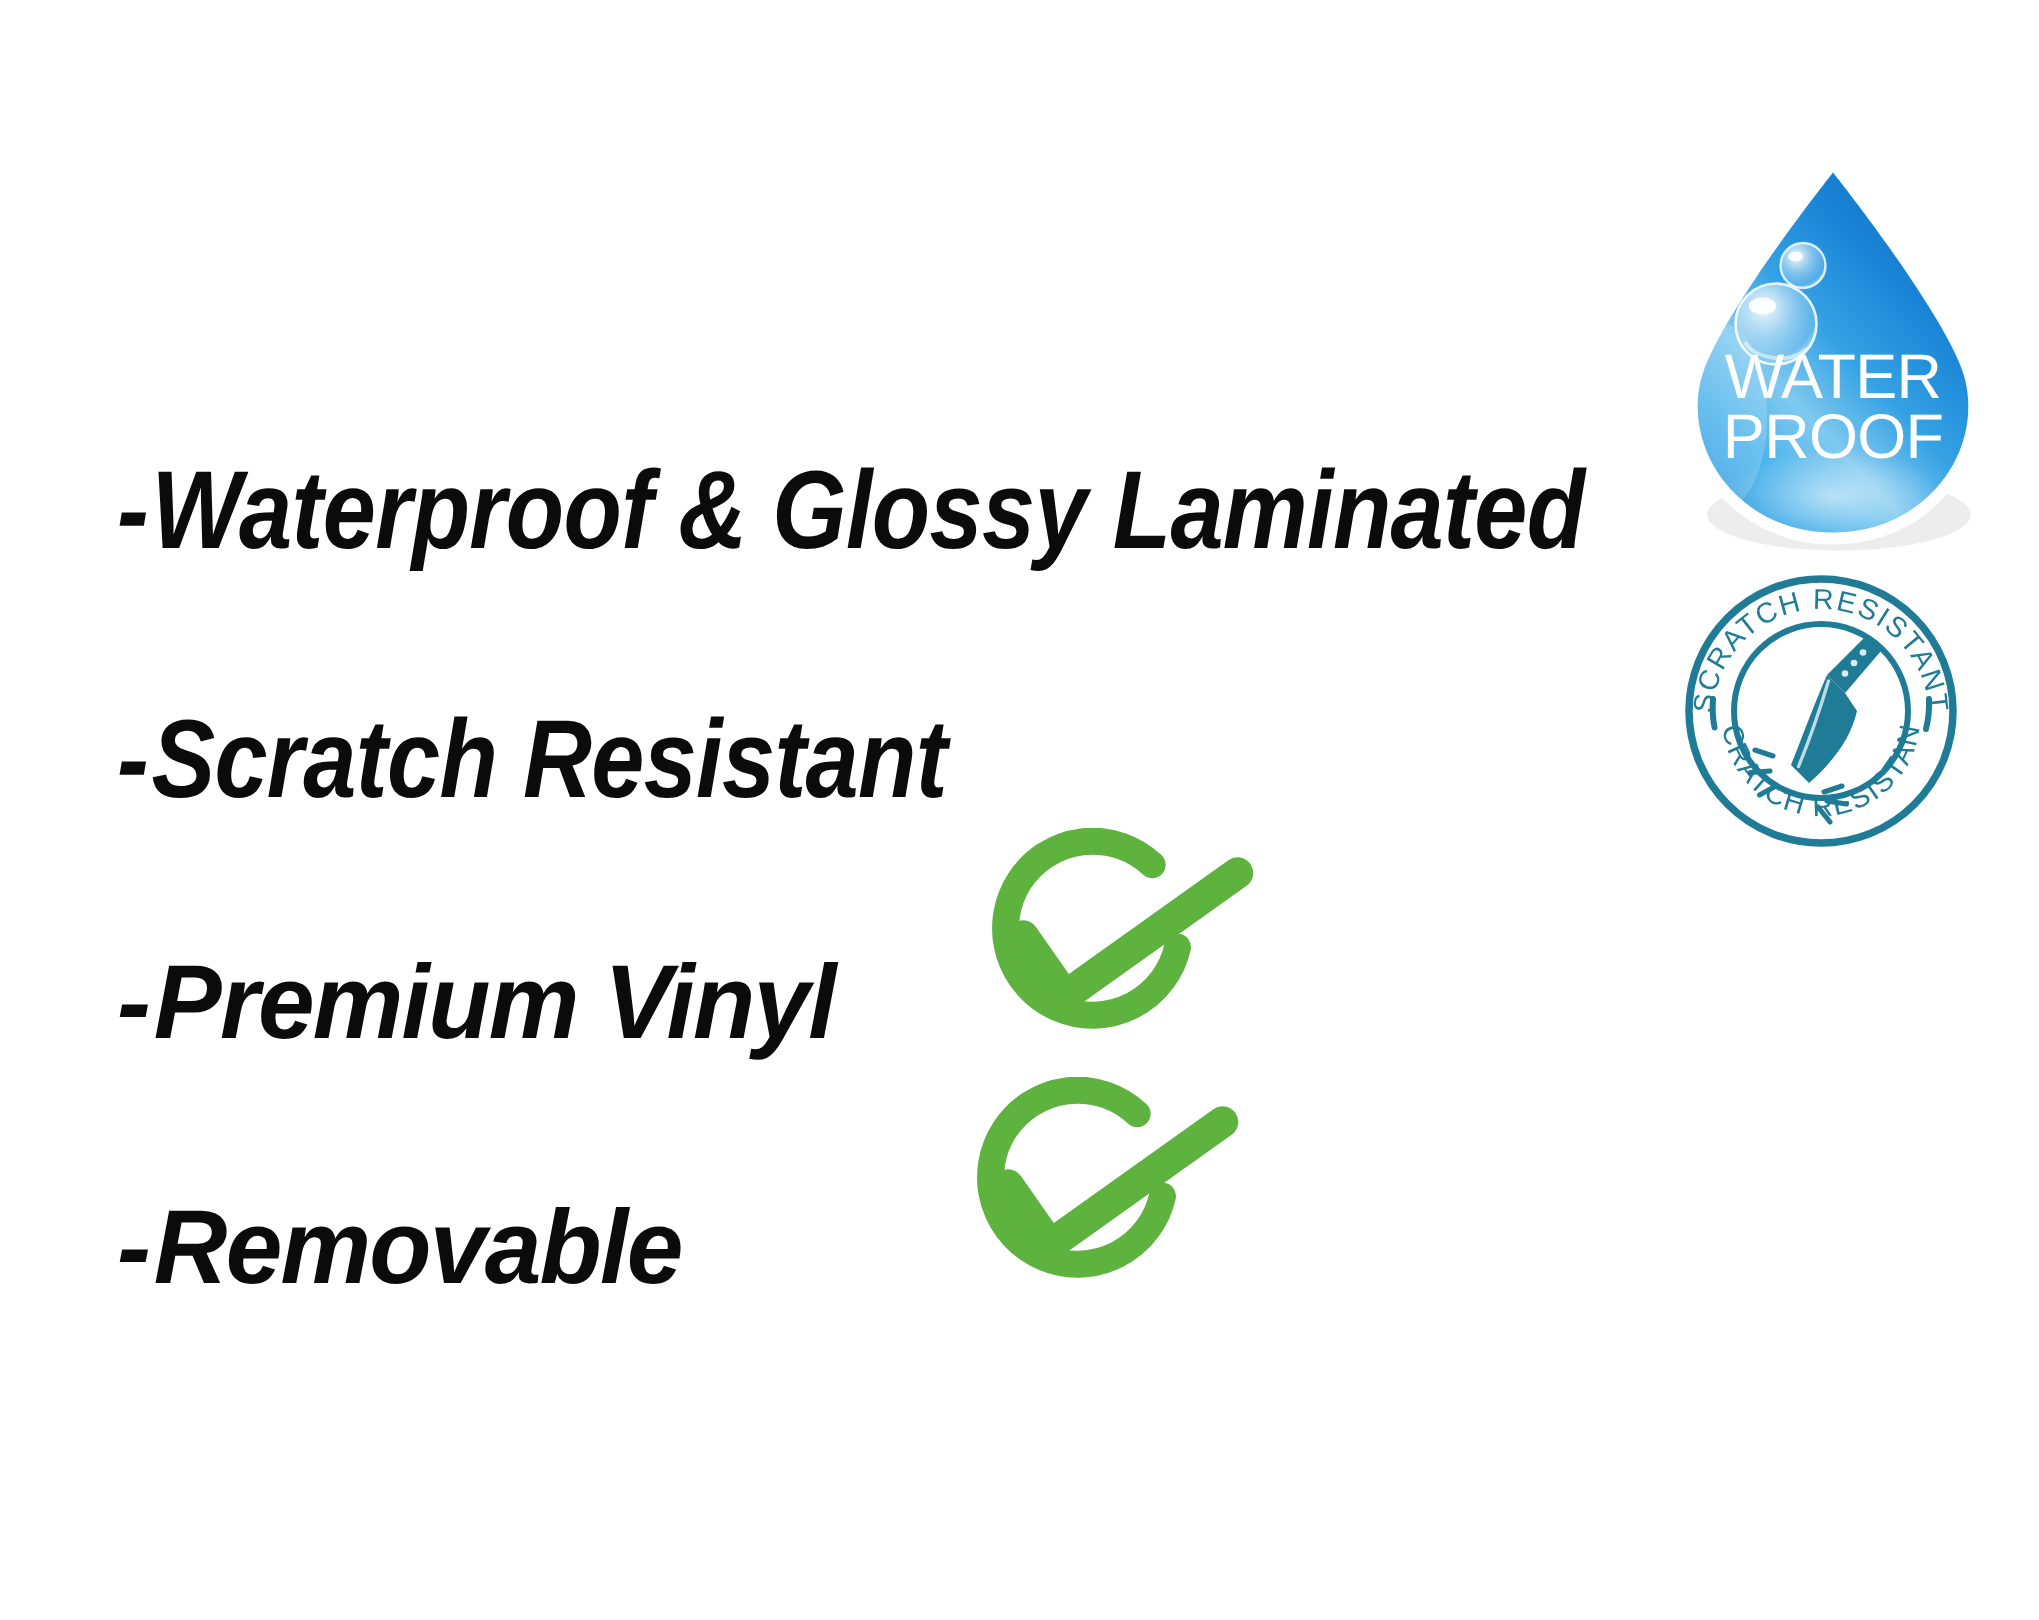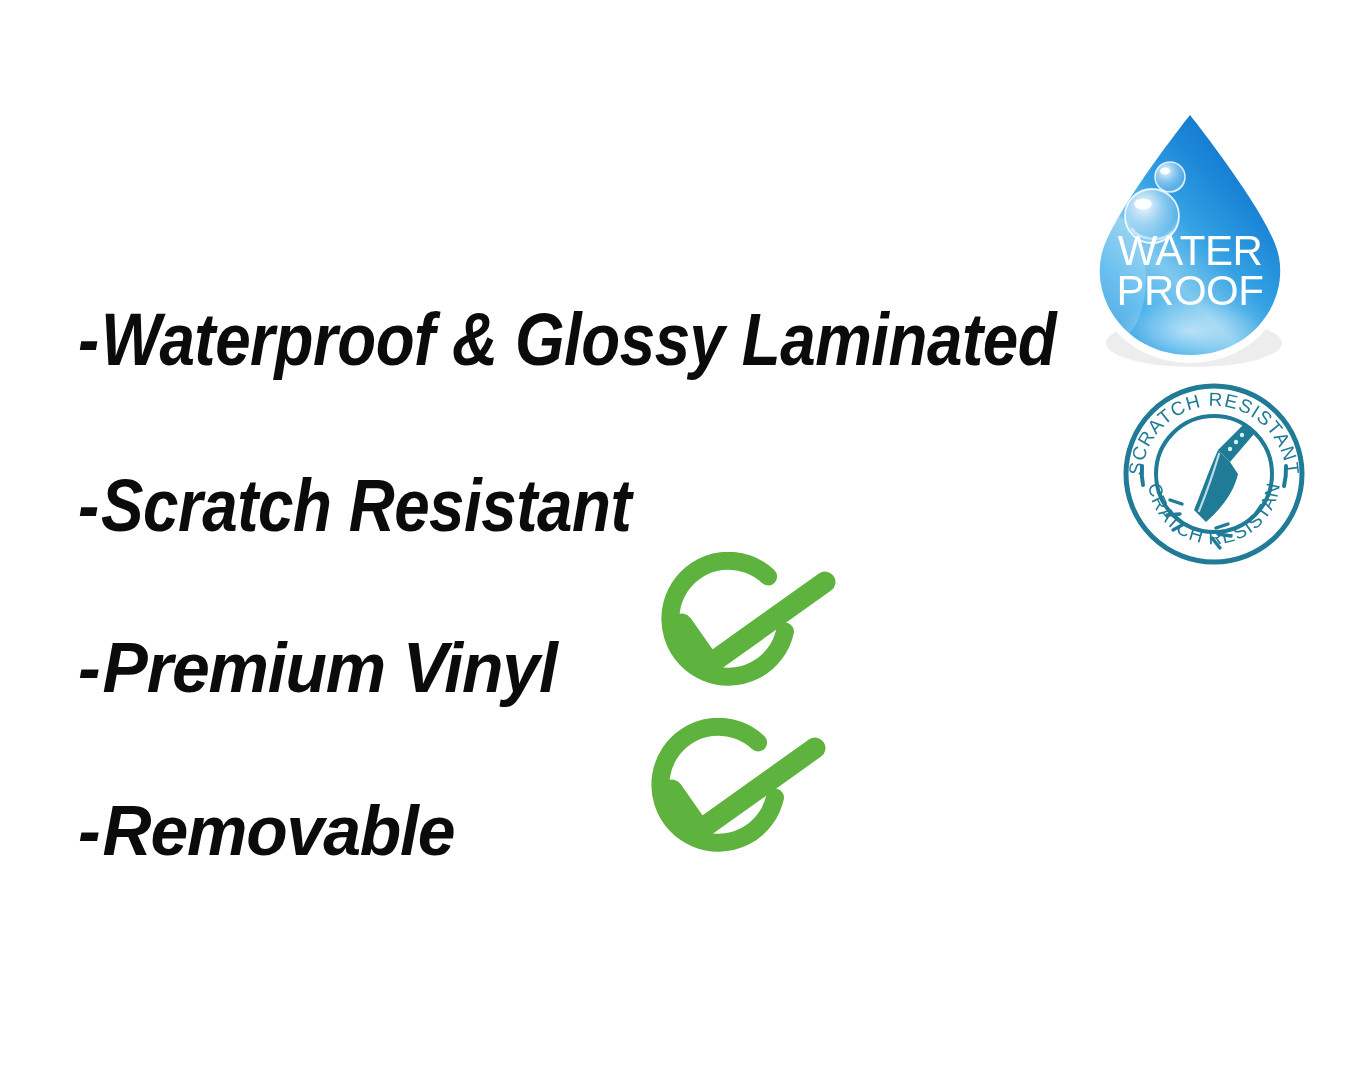--- a/index.html
+++ b/index.html
@@ -58,21 +58,21 @@
   }
 
   .line-1 { top: 262px; }
   .line-2 { top: 428px; }
   .line-3 { top: 592px; }
   .line-4 { top: 755px; }
 
   
   .droplet-badge {
     position: absolute;
-    left: 1086px;
+    left: 1118px;
     top: 103px;
     width: 210px;
     height: 266px;
   }
   .droplet-badge svg { display: block; width: 100%; height: 100%; }
 
   
   .scratch-badge {
     position: absolute;
     left: 1118px;

